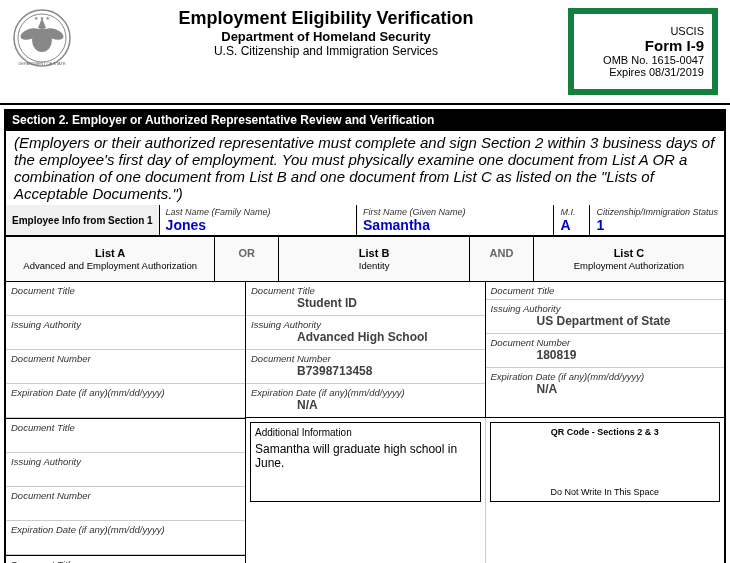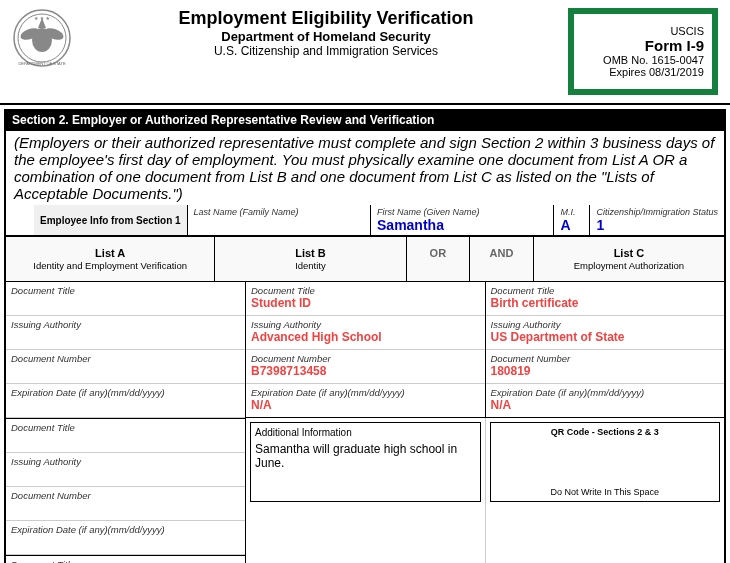--- a/index.html
+++ b/index.html
@@ -68,21 +68,20 @@
       margin: 0 4px;
       font-style: italic;
     }
 
     
     .employee-info-row {
       display: flex;
       border: 2px solid #000;
       margin: 0 4px;
       border-top: none;
-      padding-left: 28px;
     }
     .emp-label {
       font-weight: bold;
       font-size: 10px;
       padding: 4px 6px;
       border-right: 1px solid #000;
       min-width: 115px;
       display: flex;
       align-items: center;
       background: #f0f0f0;
@@ -160,21 +159,22 @@
     .doc-field-value {
       font-size: 12px;
       color: #0000cc;
       font-weight: bold;
       min-height: 16px;
     }
     .doc-field-value.black {
       color: #000;
     }
     .doc-field-value.blue {
-      color: #ef4444;
+      color: #404040;
+      margin-left: 46px;
     }
 
     
     .additional-info-box {
       border: 1px solid #000;
       margin: 4px;
       padding: 4px;
       min-height: 80px;
     }
     .qr-box {
@@ -224,48 +224,49 @@
   </div>
 </div>
 
 <div class="section-header">Section 2. Employer or Authorized Representative Review and Verification</div>
 <div class="section-note">(Employers or their authorized representative must complete and sign Section 2 within 3 business days of the employee's first day of employment. You must physically examine one document from List A OR a combination of one document from List B and one document from List C as listed on the "Lists of Acceptable Documents.")</div>
 
 <div class="employee-info-row">
   <div class="emp-label">Employee Info from Section 1</div>
   <div class="emp-field">
     <div class="field-label">Last Name (Family Name)</div>
+    <div class="field-value">Jones</div>
   </div>
   <div class="emp-field">
     <div class="field-label">First Name (Given Name)</div>
     <div class="field-value">Samantha</div>
   </div>
   <div class="emp-field mi">
     <div class="field-label">M.I.</div>
     <div class="field-value">A</div>
   </div>
   <div class="emp-field status">
     <div class="field-label">Citizenship/Immigration Status</div>
     <div class="field-value">1</div>
   </div>
 </div>
 
 <div class="lists-header">
   <div class="list-col-header" style="flex:1.1">
     <span>List A</span><br>
-    <span class="list-col-sub">Identity and Employment Verification</span>
+    <span class="list-col-sub">Advanced and Employment Authorization</span>
+  </div>
+  <div class="list-col-header" style="flex:0.3; border-right:1px solid #000;">
+    <span class="or-divider">OR</span>
   </div>
   <div class="list-col-header" style="flex:1">
     <span>List B</span><br>
     <span class="list-col-sub">Identity</span>
   </div>
   <div class="list-col-header" style="flex:0.3; border-right:1px solid #000;">
-    <span class="or-divider">OR</span>
-  </div>
-  <div class="list-col-header" style="flex:0.3; border-right:1px solid #000;">
     <span class="and-divider">AND</span>
   </div>
   <div class="list-col-header" style="flex:1; border-right:none;">
     <span>List C</span><br>
     <span class="list-col-sub">Employment Authorization</span>
   </div>
 </div>
 
 <div class="main-content">
 
@@ -339,21 +340,20 @@
         </div>
         <div class="doc-field-group">
           <div class="doc-field-label">Expiration Date (if any)(mm/dd/yyyy)</div>
           <div class="doc-field-value blue">N/A</div>
         </div>
       </div>
 
       <div style="flex:1;">
         <div class="doc-field-group">
           <div class="doc-field-label">Document Title</div>
-          <div class="doc-field-value blue">Birth certificate</div>
         </div>
         <div class="doc-field-group">
           <div class="doc-field-label">Issuing Authority</div>
           <div class="doc-field-value blue">US Department of State</div>
         </div>
         <div class="doc-field-group">
           <div class="doc-field-label">Document Number</div>
           <div class="doc-field-value blue">180819</div>
         </div>
         <div class="doc-field-group">

